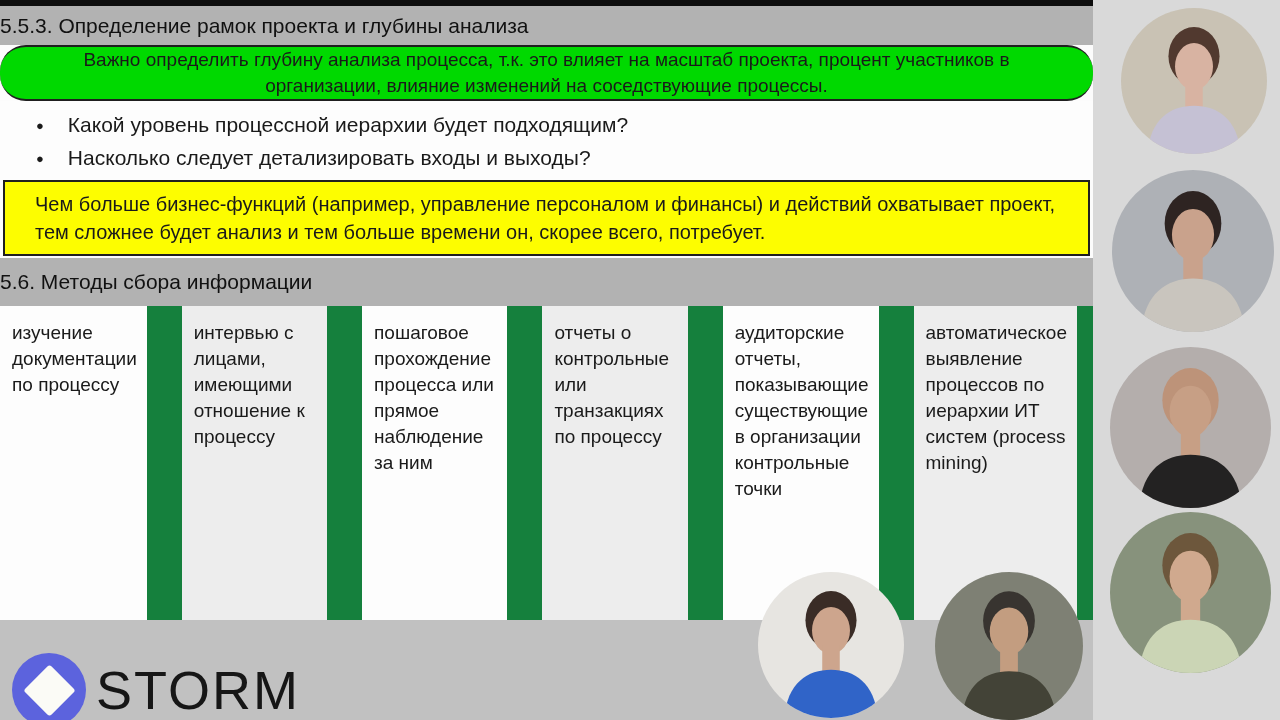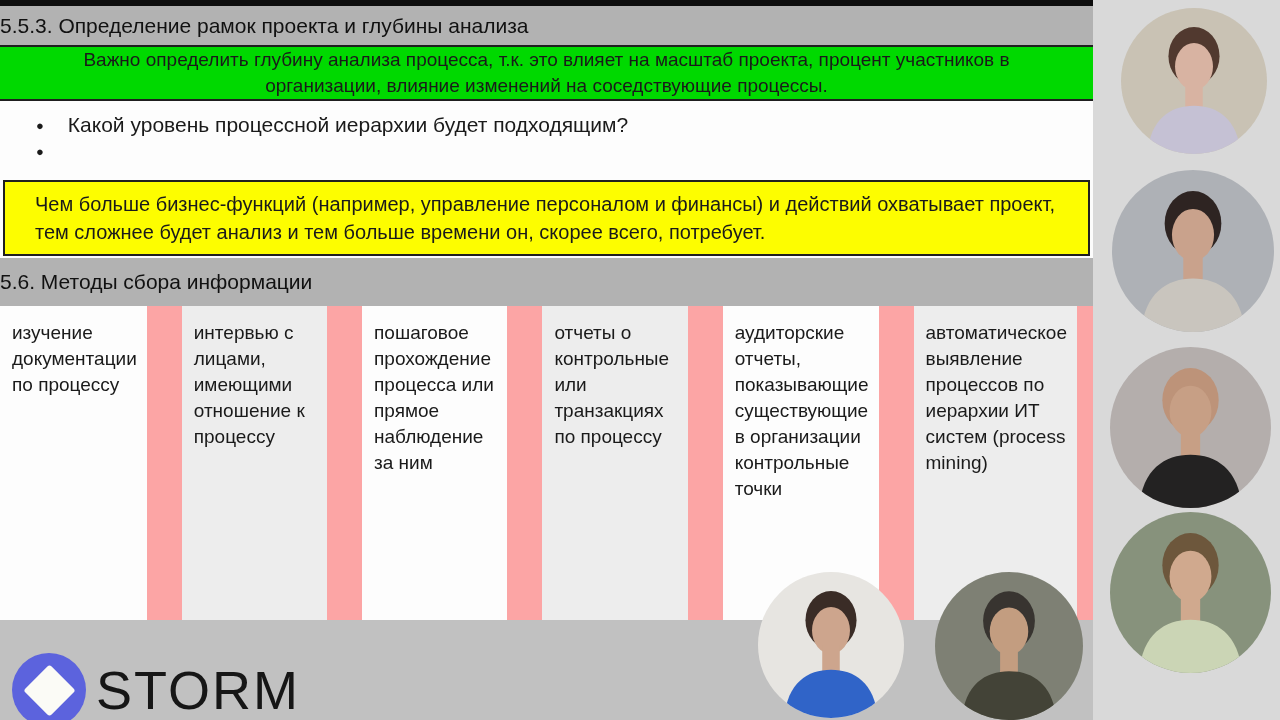--- a/index.html
+++ b/index.html
@@ -17,37 +17,37 @@
   .sec-header {
     height: 39px; background: var(--header-gray, #b2b2b2);
     display: flex; align-items: center; 
     font-size: 21px; color: #111;
   }
   .sec-header.second { height: 48px; margin-top: 2px; }
   .green-note {
     box-sizing: border-box; height: 56px; background: var(--green-highlight, #00d900);
     border-top: 2px solid #1f1f1f; border-bottom: 2px solid #1f1f1f;
     display: flex; align-items: center; justify-content: center;
-    text-align: center; font-size: 19px; line-height: 1.38; padding: 0 26px;
+    text-align: center; font-size: 19px; line-height: 1.38; padding: 0 26px; border-radius: 26px;
   }
   .bullet-list { height: 79px; background: #fdfdfd; padding-top: 12px; box-sizing: border-box; }
   .bullet-row {
     display: flex; align-items: baseline; padding-left: 36px; margin-bottom: 9px;
     font-size: 21px;
   }
   .bullet-dot { font-size: 13px; margin-right: 24px; position: relative; top: -2px; }
   .yellow-note {
     box-sizing: border-box; height: 76px; margin: 0 3px;
     background: var(--yellow-highlight, #ffff00); border: 2px solid #1f1f1f;
     display: flex; align-items: center; justify-content: center;
     text-align: left; font-size: 20px; line-height: 1.4; padding: 0 30px;
   }
   .methods {
     display: grid; grid-template-columns: repeat(6, 1fr);
-    height: 314px; background: #fca5a5; padding-right: 16px; box-sizing: border-box; gap: 35px;
+    height: 314px; background: #15803d; padding-right: 16px; box-sizing: border-box; gap: 35px;
   }
   .method-cell {
     font-size: 19px; line-height: 1.37; padding: 14px 10px 0 12px;
     background: #fdfdfd; overflow-wrap: break-word;
   }
   .method-cell:nth-child(even) { background: #ededed; }
   .slide-footer {
     height: 107px; background: var(--bottom-gray, #c1c1c1);
     display: flex; align-items: flex-end; padding-left: 12px;
   }
@@ -91,20 +91,21 @@
       <span>Важно определить глубину анализа процесса, т.к. это влияет на масштаб проекта, процент участников в организации, влияние изменений на соседствующие процессы.</span>
     </div>
 
     <div class="bullet-list">
       <div class="bullet-row">
         <span class="bullet-dot">●</span>
         <span>Какой уровень процессной иерархии будет подходящим?</span>
       </div>
       <div class="bullet-row">
         <span class="bullet-dot">●</span>
+        <span>Насколько следует детализировать входы и выходы?</span>
       </div>
     </div>
 
     <div class="yellow-note">
       <span>Чем больше бизнес-функций (например, управление персоналом и финансы) и действий охватывает проект, тем сложнее будет анализ и тем больше времени он, скорее всего, потребует.</span>
     </div>
 
     <div class="sec-header second">
       <span>5.6. Методы сбора информации</span>
     </div>

